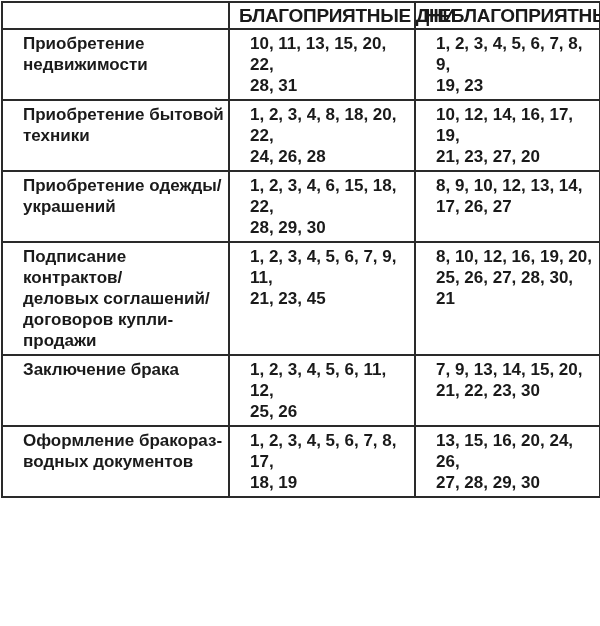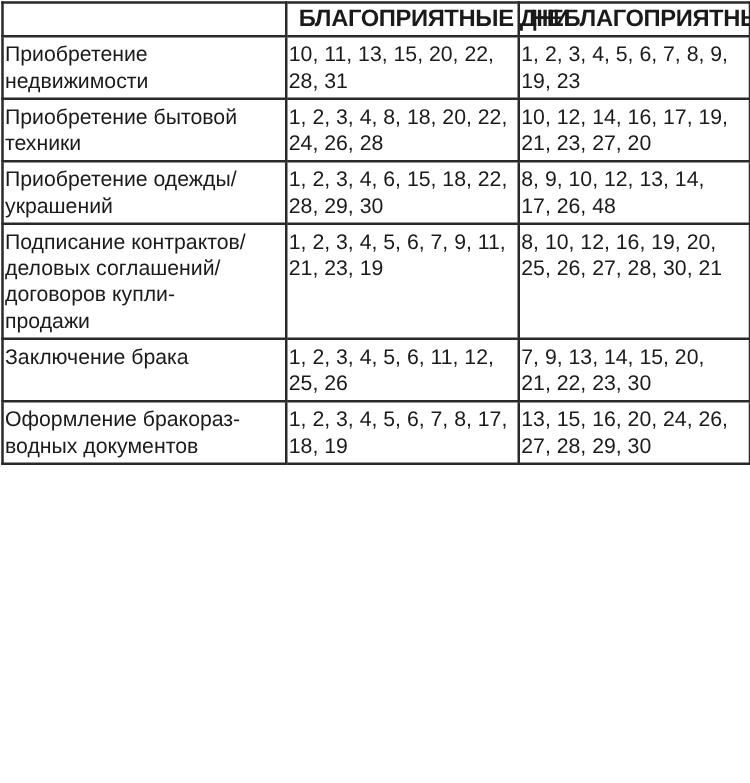--- a/index.html
+++ b/index.html
@@ -10,23 +10,23 @@
       width: 598px;
       font-family: "Liberation Sans", sans-serif;
       color: #1a1a1a;
       font-size: 17px;
       line-height: 21px;
       table-layout: fixed;
     }
     table.days td, table.days th {
       border: 2px solid #2a2a2a;
       vertical-align: top;
-      padding: 3px 4px 3px 1px;
+      padding: 3px 4px 3px 20px;
       text-align: left;
-      font-weight: normal;
+      font-weight: bold;
       word-wrap: break-word;
     }
     col.c1 { width: 227px; }
     col.c2 { width: 186px; }
     col.c3 { width: 185px; }
     table.days thead th {
       font-weight: bold;
       font-size: 19px;
       letter-spacing: -0.3px;
       padding: 5px 3px 4px 9px;
@@ -67,29 +67,29 @@
 24, 26, 28</td>
       <td class="txt">10, 12, 14, 16, 17, 19,
 21, 23, 27, 20</td>
     </tr>
     <tr>
       <td class="txt">Приобретение одежды/
 украшений</td>
       <td class="txt">1, 2, 3, 4, 6, 15, 18, 22,
 28, 29, 30</td>
       <td class="txt">8, 9, 10, 12, 13, 14,
-17, 26, 48</td>
+17, 26, 27</td>
     </tr>
     <tr>
       <td class="txt">Подписание контрактов/
 деловых соглашений/
 договоров купли-
 продажи</td>
       <td class="txt">1, 2, 3, 4, 5, 6, 7, 9, 11,
-21, 23, 19</td>
+21, 23, 45</td>
       <td class="txt">8, 10, 12, 16, 19, 20,
 25, 26, 27, 28, 30, 21</td>
     </tr>
     <tr>
       <td class="txt">Заключение брака</td>
       <td class="txt">1, 2, 3, 4, 5, 6, 11, 12,
 25, 26</td>
       <td class="txt">7, 9, 13, 14, 15, 20,
 21, 22, 23, 30</td>
     </tr>

